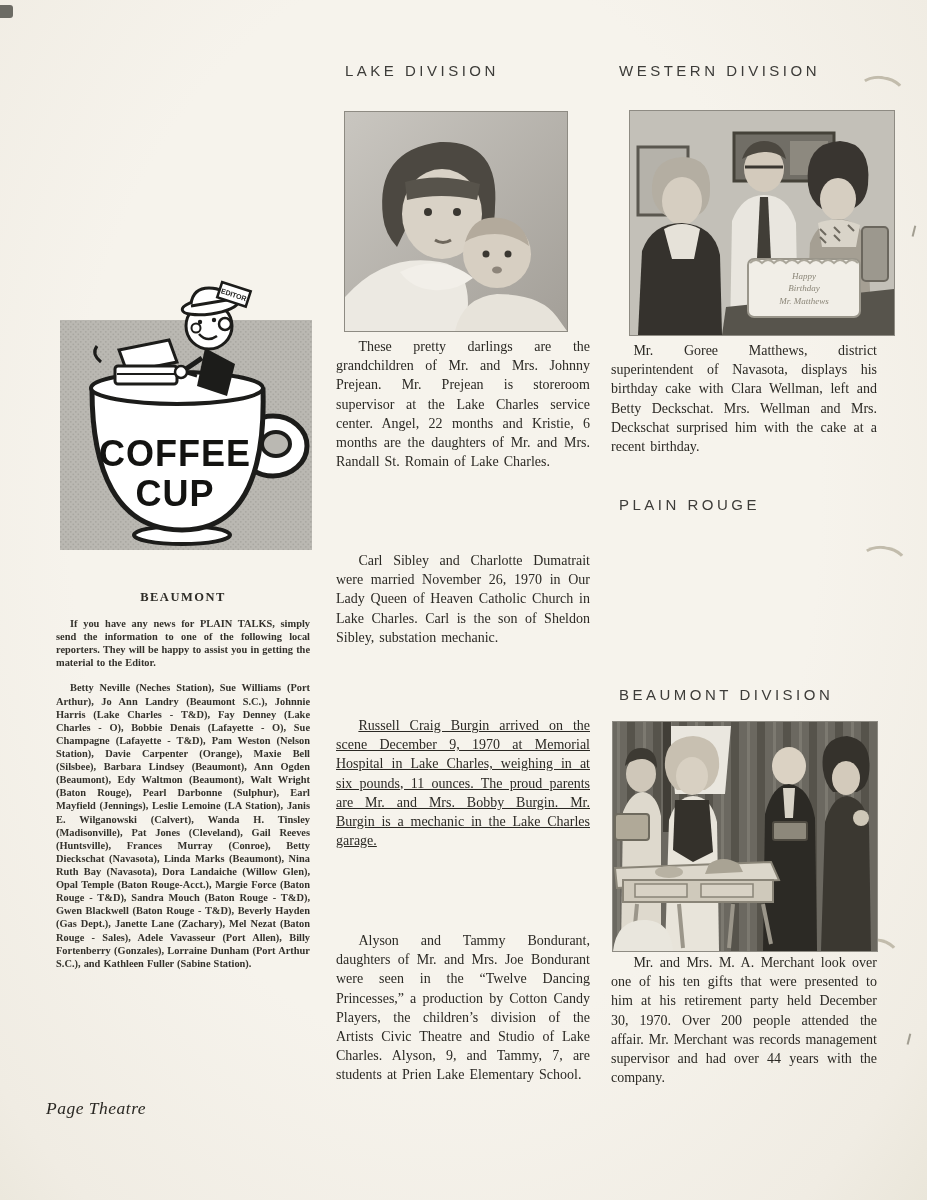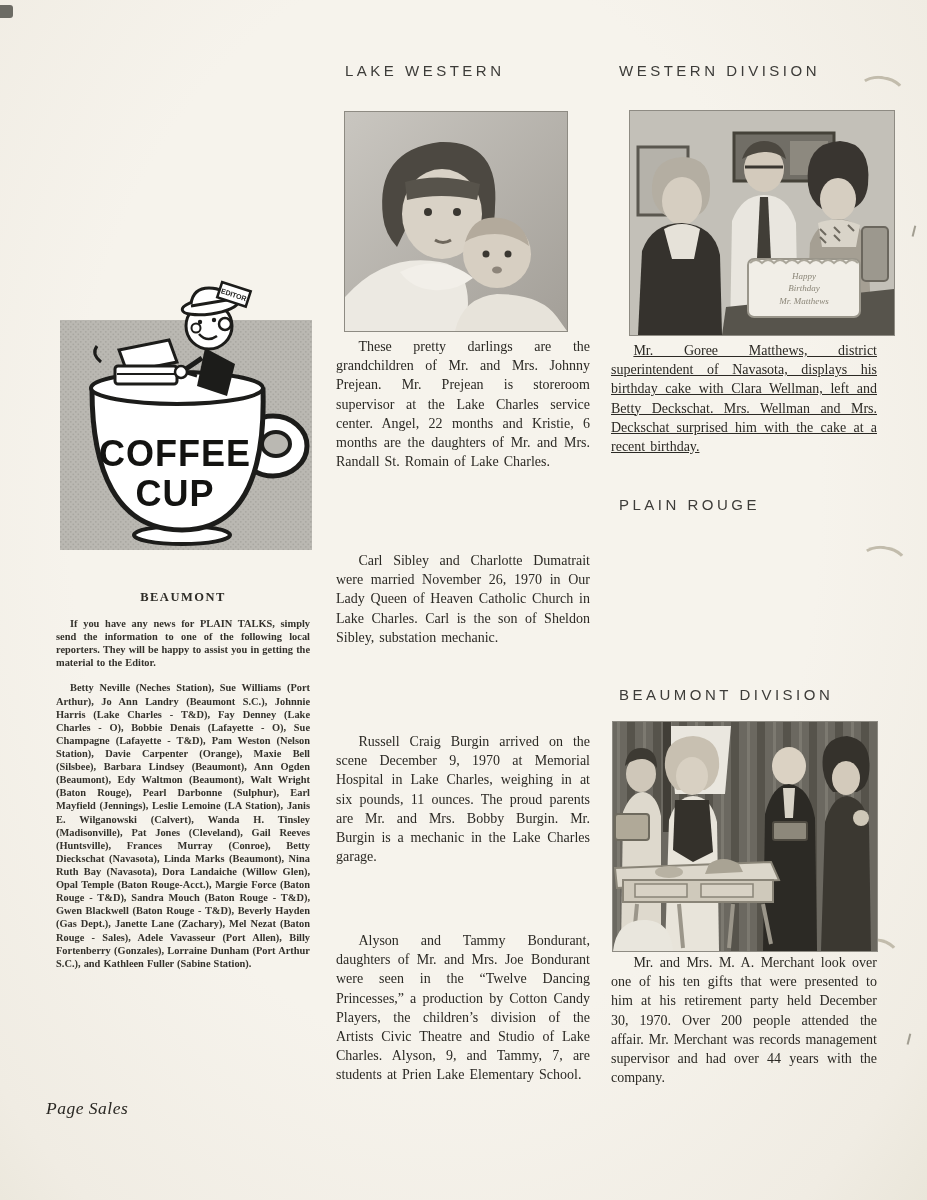--- a/index.html
+++ b/index.html
@@ -122,23 +122,23 @@
       <text x="118" y="228" text-anchor="middle" font-family="Liberation Sans, sans-serif" font-size="36" font-weight="bold" letter-spacing="1" fill="#131311">CUP</text>
     </svg>
   </div>
 
   <div class="reporters">
     <p class="reporters-heading">BEAUMONT</p>
     <p class="reporters-text intro">If you have any news for PLAIN TALKS, simply send the information to one of the following local reporters.  They will be happy to assist you in getting the material to the Editor.</p>
     <p class="reporters-text list">Betty Neville (Neches Station), Sue Williams (Port Arthur), Jo Ann Landry (Beaumont S.C.), Johnnie Harris (Lake Charles - T&amp;D), Fay Denney (Lake Charles - O), Bobbie Denais (Lafayette - O), Sue Champagne (Lafayette - T&amp;D), Pam Weston (Nelson Station), Davie Carpenter (Orange), Maxie Bell (Silsbee), Barbara Lindsey (Beaumont), Ann Ogden (Beaumont), Edy Waltmon (Beaumont), Walt Wright (Baton Rouge), Pearl Darbonne (Sulphur), Earl Mayfield (Jennings), Leslie Lemoine (LA Station), Janis E. Wilganowski (Calvert), Wanda H. Tinsley (Madisonville), Pat Jones (Cleveland), Gail Reeves (Huntsville), Frances Murray (Conroe), Betty Dieckschat (Navasota), Linda Marks (Beaumont), Nina Ruth Bay (Navasota), Dora Landaiche (Willow Glen), Opal Temple (Baton Rouge-Acct.), Margie Force (Baton Rouge - T&amp;D), Sandra Mouch (Baton Rouge - T&amp;D), Gwen Blackwell (Baton Rouge - T&amp;D), Beverly Hayden (Gas Dept.), Janette Lane (Zachary), Mel Nezat (Baton Rouge - Sales), Adele Vavasseur (Port Allen), Billy Fortenberry (Gonzales), Lorraine Dunham (Port Arthur S.C.), and Kathleen Fuller (Sabine Station).</p>
   </div>
 
-  <div class="footer">Page Sales</div>
-
-  <div class="heading" style="left:345px;top:62px;">LAKE WESTERN</div>
+  <div class="footer">Page Theatre</div>
+
+  <div class="heading" style="left:345px;top:62px;">LAKE DIVISION</div>
 
   <div class="photo" style="left:345px;top:112px;">
     <svg width="222" height="219" viewBox="0 0 222 219">
       <defs>
         <linearGradient id="pbg1" x1="0" y1="0" x2="1" y2="1">
           <stop offset="0" stop-color="#c9c6c0"></stop>
             <stop offset="1" stop-color="#a39f98"></stop>
         </linearGradient>
       </defs>
       <rect width="222" height="219" fill="url(#pbg1)"></rect>
@@ -161,21 +161,21 @@
       <path d="M110,219 Q118,185 152,182 Q196,182 212,205 L222,219 Z" fill="#e7e3da"></path>
 
       <path d="M55,160 Q95,140 128,166 Q110,180 88,178 Q66,176 55,160 Z" fill="#f2efe9"></path>
     </svg>
   </div>
 
   <div class="para" style="left:336px;top:337px;width:254px;">These pretty darlings are the grandchildren of Mr. and Mrs. Johnny Prejean. Mr. Prejean is storeroom supervisor at the Lake Charles service center. Angel, 22 months and Kristie, 6 months are the daughters of Mr. and Mrs. Randall St. Romain of Lake Charles.</div>
 
   <div class="para" style="left:336px;top:551px;width:254px;">Carl Sibley and Charlotte Dumatrait were married November 26, 1970 in Our Lady Queen of Heaven Catholic Church in Lake Charles. Carl is the son of Sheldon Sibley, substation mechanic.</div>
 
-  <div class="para" style="left:336px;top:732px;width:254px;">Russell Craig Burgin arrived on the scene December 9, 1970 at Memorial Hospital in Lake Charles, weighing in at six pounds, 11 ounces. The proud parents are Mr. and Mrs. Bobby Burgin. Mr. Burgin is a mechanic in the Lake Charles garage.</div>
+  <div class="para" style="left:336px;top:716px;width:254px;text-decoration:underline;">Russell Craig Burgin arrived on the scene December 9, 1970 at Memorial Hospital in Lake Charles, weighing in at six pounds, 11 ounces. The proud parents are Mr. and Mrs. Bobby Burgin. Mr. Burgin is a mechanic in the Lake Charles garage.</div>
 
   <div class="para" style="left:336px;top:931px;width:254px;">Alyson and Tammy Bondurant, daughters of Mr. and Mrs. Joe Bondurant were seen in the “Twelve Dancing Princesses,” a production by Cotton Candy Players, the children’s division of the Artists Civic Theatre and Studio of Lake Charles. Alyson, 9, and Tammy, 7, are students at Prien Lake Elementary School.</div>
 
   <div class="heading" style="left:619px;top:62px;">WESTERN DIVISION</div>
 
   <div class="photo" style="left:630px;top:111px;">
     <svg width="264" height="224" viewBox="0 0 264 224">
       <rect width="264" height="224" fill="#c3c0b8"></rect>
 
       <rect x="104" y="22" width="100" height="48" fill="#716e66" stroke="#454239" stroke-width="3"></rect>
@@ -212,21 +212,21 @@
       <g>
         <rect x="118" y="148" width="112" height="58" rx="6" fill="#f1eee7" stroke="#9a968b" stroke-width="2"></rect>
         <path d="M120,152 q6,-6 12,0 q6,-6 12,0 q6,-6 12,0 q6,-6 12,0 q6,-6 12,0 q6,-6 12,0 q6,-6 12,0 q6,-6 12,0 q6,-6 12,0" fill="none" stroke="#aaa69a" stroke-width="2"></path>
         <text x="174" y="168" text-anchor="middle" font-family="Liberation Serif, serif" font-style="italic" font-size="9" fill="#8b8678">Happy</text>
         <text x="174" y="180" text-anchor="middle" font-family="Liberation Serif, serif" font-style="italic" font-size="9" fill="#8b8678">Birthday</text>
         <text x="174" y="193" text-anchor="middle" font-family="Liberation Serif, serif" font-style="italic" font-size="9" fill="#8b8678">Mr. Matthews</text>
       </g>
     </svg>
   </div>
 
-  <div class="para" style="left:611px;top:341px;width:266px;text-decoration:underline;">Mr. Goree Matthews, district superintendent of Navasota, displays his birthday cake with Clara Wellman, left and Betty Deckschat. Mrs. Wellman and Mrs. Deckschat surprised him with the cake at a recent birthday.</div>
+  <div class="para" style="left:611px;top:341px;width:266px;">Mr. Goree Matthews, district superintendent of Navasota, displays his birthday cake with Clara Wellman, left and Betty Deckschat. Mrs. Wellman and Mrs. Deckschat surprised him with the cake at a recent birthday.</div>
 
   <div class="heading" style="left:619px;top:496px;">PLAIN ROUGE</div>
 
 
   <div class="heading" style="left:619px;top:686px;">BEAUMONT DIVISION</div>
 
   <div class="photo" style="left:613px;top:722px;">
     <svg width="264" height="229" viewBox="0 0 264 229">
       <defs>
         <pattern id="curtain" width="26" height="229" patternUnits="userSpaceOnUse">

